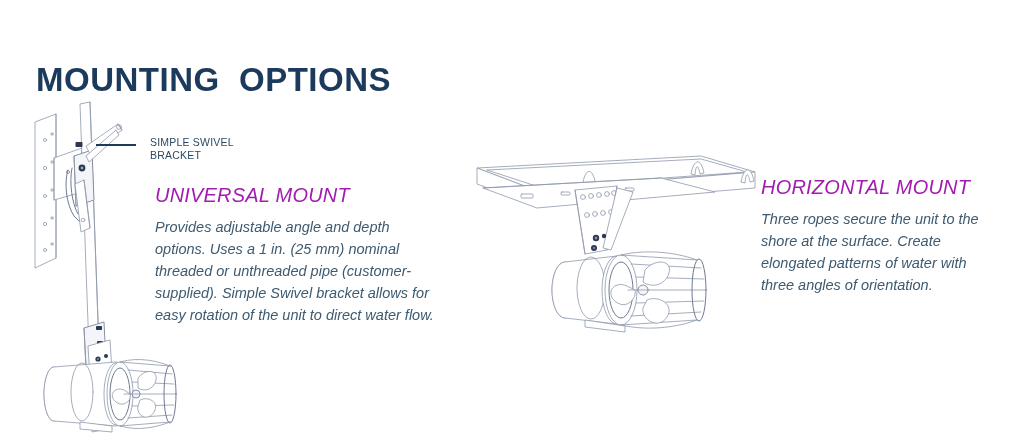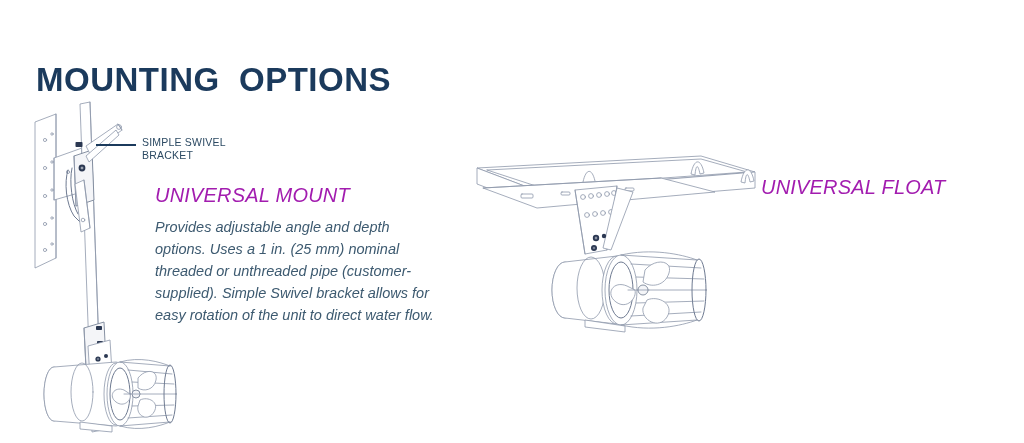--- a/index.html
+++ b/index.html
@@ -61,20 +61,21 @@
     width: 232px;
   }
 
   
   #callout-simple-swivel {
     position: absolute;
     left: 96px;
     top: 136px;
     display: flex;
     align-items: flex-start;
+    gap: 8px;
   }
   #callout-line {
     width: 40px;
     height: 0;
     border-top: 2px solid #1b3a5c;
     margin-top: 8px;
     margin-right: 6px;
     flex: 0 0 auto;
   }
   #callout-text {
@@ -301,14 +302,15 @@
   <path class="fill-wt" d="M180 120 C190 108 208 110 204 123 C200 136 186 138 178 132 Z"></path>
   <path class="fill-wt" d="M182 150 C193 145 210 154 202 167 C194 180 176 170 178 158 Z"></path>
   <path class="fill-wt" d="M162 136 C148 130 140 144 151 152 C162 160 172 148 170 140 Z"></path>
   <circle class="fill-lt" cx="178" cy="140" r="5"></circle>
   <path class="ln-thin" d="M163 140 L184 140"></path>
 
   <polygon class="fill-wt" points="120,170 160,176 160,182 120,177"></polygon>
 </svg>
 
 <div id="horizontal-float-block">
-  <div class="section-heading">UNIVERSAL FLOAT</div>
+  <div class="section-heading">HORIZONTAL MOUNT</div>
+  <div class="section-body">Three ropes secure the unit to the shore at the surface. Create elongated patterns of water with three angles of orientation.</div>
 </div>
 
 </body></html>

